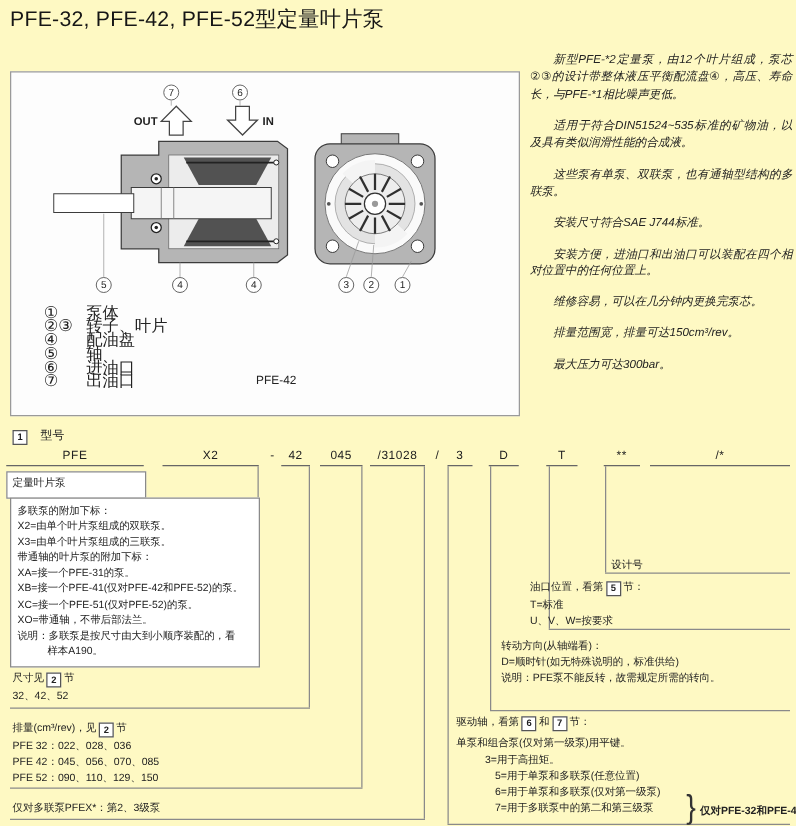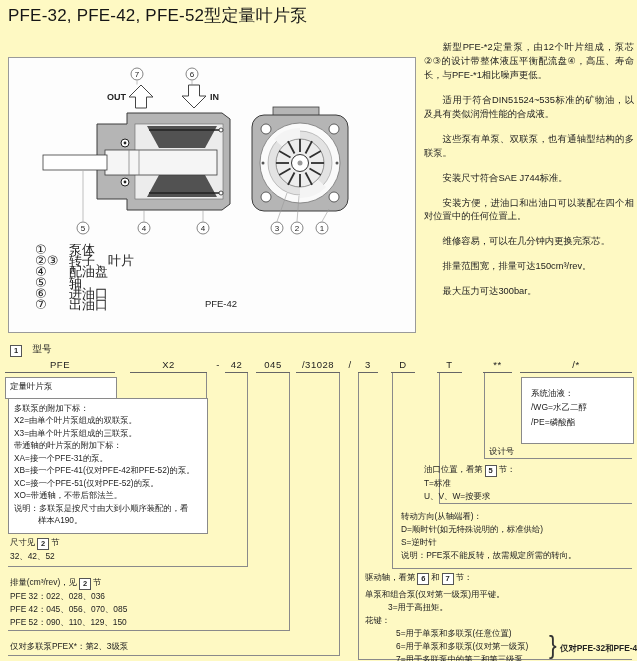--- a/index.html
+++ b/index.html
@@ -16,21 +16,21 @@
           line-height:10px;text-align:center;vertical-align:-1px;margin:0 2px;font-weight:700;background:#fff;}
   .sec-title{font-size:9.5px;color:#222;}
   .code-label{position:absolute;font-size:9.5px;color:#222;text-align:center;letter-spacing:.5px;white-space:nowrap;}
   .uline{position:absolute;height:0;border-top:1px solid #666;}
   .vline{position:absolute;width:0;border-left:1px solid #8a8a8a;}
   .hline{position:absolute;height:0;border-top:1px solid #8a8a8a;}
   .dbox{position:absolute;border:1px solid #8a8a8a;background:#fff;}
   .blk{position:absolute;font-size:8.4px;line-height:1.55;color:#222;white-space:nowrap;}
   .blk div{white-space:nowrap;}
   #intro-col{width:210px;}
-  #intro-col p{margin:0 0 11px 0;font-size:9.3px;line-height:1.5;text-indent:2em;text-align:justify;color:#222;}
+  #intro-col p{margin:0 0 11px 0;font-size:9.3px;line-height:1.5;text-indent:2em;text-align:justify;color:#222;font-style:italic;}
   #x2-box-content{padding:3px 0 0 5px;font-size:8.3px;line-height:1.5;color:#222;}
   #x2-box-content div{white-space:nowrap;}
   .wrapline{padding-left:24px;}
   #series-box-label{padding:3px 0 0 4px;font-size:8.5px;color:#222;}
   #fluid-box-content{padding:8px 0 0 9px;font-size:8.5px;line-height:1.7;color:#222;}
   .brace{position:absolute;font-size:23px;font-weight:300;color:#333;transform:scaleY(1.15);}
   .bold{font-weight:700;}
 </style>
 </head>
 <body>
@@ -238,48 +238,39 @@
 
   <div class="blk" style="left:10px;top:576px;">
     <div><span>排量(cm³/rev)，见</span><span class="secnum">2</span><span>节</span></div>
     <div>PFE 32：022、028、036</div>
     <div>PFE 42：045、056、070、085</div>
     <div>PFE 52：090、110、129、150</div>
   </div>
 
   <div class="blk" style="left:10px;top:640px;">仅对多联泵PFEX*：第2、3级泵</div>
 
-  <div class="dbox" style="left:521px;top:377px;width:111px;height:65px;">
-    <div id="fluid-box-content">
-      <div>系统油液：</div>
-      <div>/WG=水乙二醇</div>
-      <div>/PE=磷酸酯</div>
-    </div>
-  </div>
 
   <div class="blk" style="left:489px;top:445px;">设计号</div>
 
   <div class="blk" style="left:424px;top:463px;">
     <div><span>油口位置，看第</span><span class="secnum">5</span><span>节：</span></div>
     <div>T=标准</div>
     <div>U、V、W=按要求</div>
   </div>
 
   <div class="blk" style="left:401px;top:510px;">
     <div>转动方向(从轴端看)：</div>
     <div>D=顺时针(如无特殊说明的，标准供给)</div>
-    <div>S=逆时针</div>
     <div>说明：PFE泵不能反转，故需规定所需的转向。</div>
   </div>
 
   <div class="blk" style="left:365px;top:571px;">
     <div><span>驱动轴，看第</span><span class="secnum">6</span><span>和</span><span class="secnum">7</span><span>节：</span></div>
     <div style="margin-top:3px;">单泵和组合泵(仅对第一级泵)用平键。</div>
     <div style="padding-left:23px;">3=用于高扭矩。</div>
-    <div>花键：</div>
     <div style="padding-left:31px;">5=用于单泵和多联泵(任意位置)</div>
     <div style="padding-left:31px;">6=用于单泵和多联泵(仅对第一级泵)</div>
     <div style="padding-left:31px;">7=用于多联泵中的第二和第三级泵</div>
   </div>
   <div class="brace" style="left:549px;top:632px;">}</div>
   <div class="blk bold" style="left:560px;top:642px;">仅对PFE-32和PFE-42</div>
 
 </div>
 
 </body></html>

